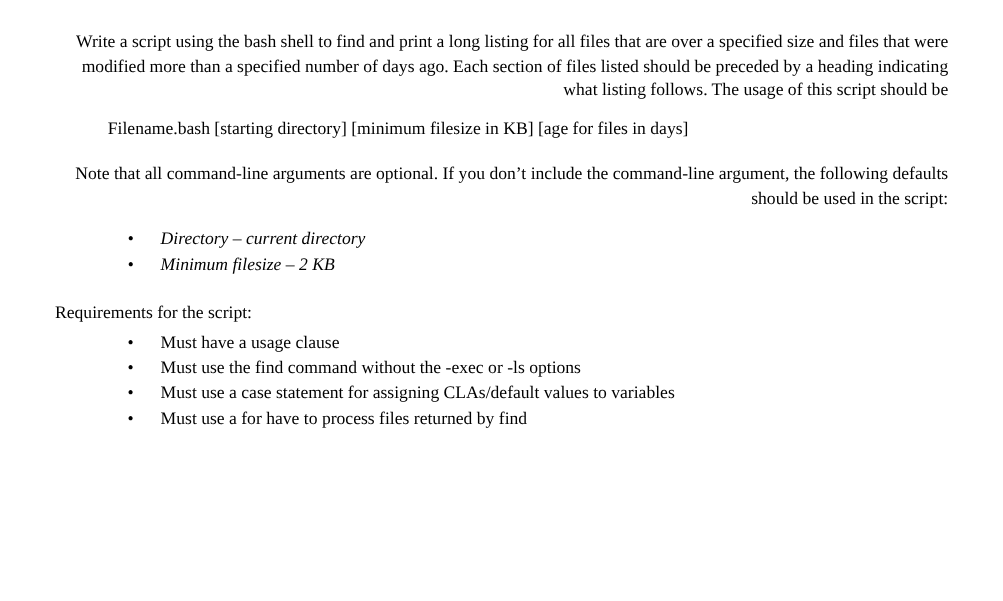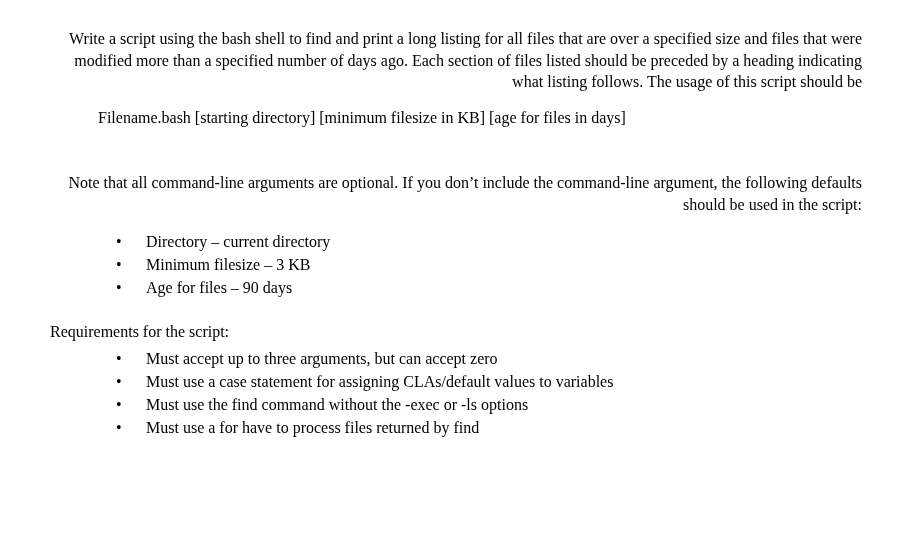--- a/index.html
+++ b/index.html
@@ -16,32 +16,33 @@
       width: 912px;
       height: 546px;
       line-height: 1.35;
     }
     .paragraph {
       margin-bottom: 14px;
       text-align: right;
     }
     .indent-line {
       margin-left: 48px;
-      margin-bottom: 44px;
+      margin-bottom: 20px;
     }
     .section-gap {
       margin-top: 0;
     }
     ul {
       list-style: none;
       margin-left: 66px;
       margin-top: 4px;
     }
     ul.tight {
       margin-bottom: 22px;
+      font-style: italic;
     }
     li {
       position: relative;
       padding-left: 30px;
       line-height: 1.45;
     }
     li::before {
       content: "•";
       position: absolute;
       left: 0;
@@ -56,24 +57,23 @@
 <body>
 
 <div class="paragraph">Write a script using the bash shell to find and print a long listing for all files that are over a specified size and files that were modified more than a specified number of days ago. Each section of files listed should be preceded by a heading indicating what listing follows. The usage of this script should be</div>
 
 <div class="indent-line">Filename.bash   [starting directory]  [minimum filesize in KB]  [age for files in days]</div>
 
 <div class="paragraph section-gap">Note that all command-line arguments are optional. If you don’t include the command-line argument, the following defaults should be used in the script:</div>
 
 <ul class="tight">
   <li>Directory – current directory</li>
-  <li>Minimum filesize – 3 KB</li>
-  <li>Age for files – 90 days</li>
+  <li>Minimum filesize – 2 KB</li>
 </ul>
 
 <div class="req-heading">Requirements for the script:</div>
 
 <ul>
-  <li>Must accept up to three arguments, but can accept zero</li>
+  <li>Must have a usage clause</li>
+  <li>Must use the find command without the -exec or -ls options</li>
   <li>Must use a case statement for assigning CLAs/default values to variables</li>
-  <li>Must use the find command without the -exec or -ls options</li>
   <li>Must use a for have to process files returned by find</li>
 </ul>
 
 </body></html>

